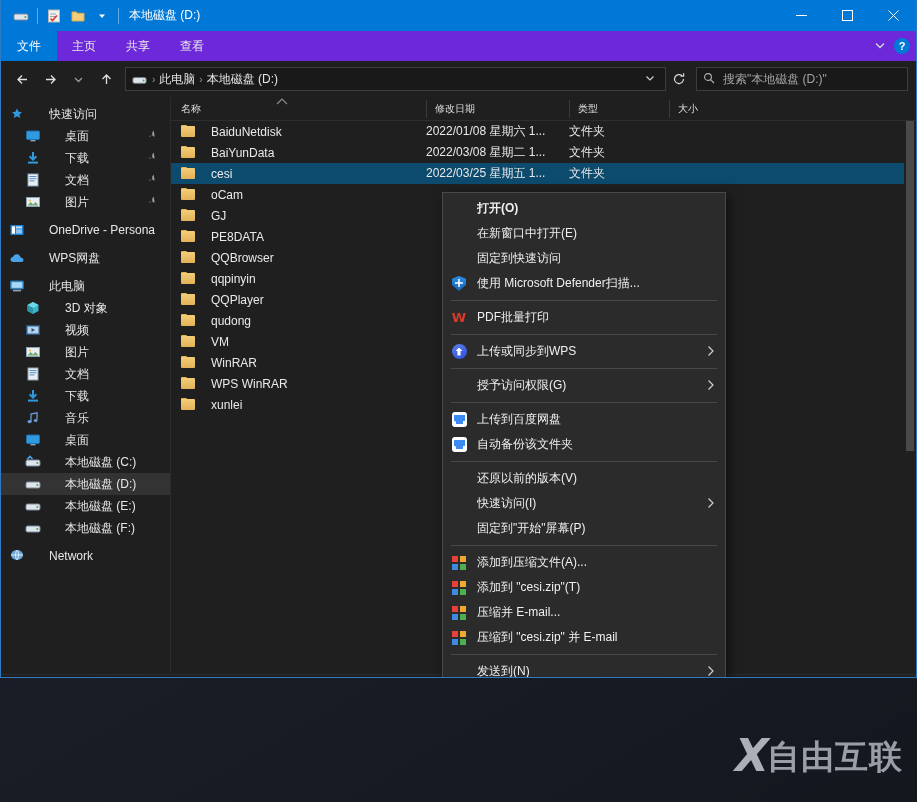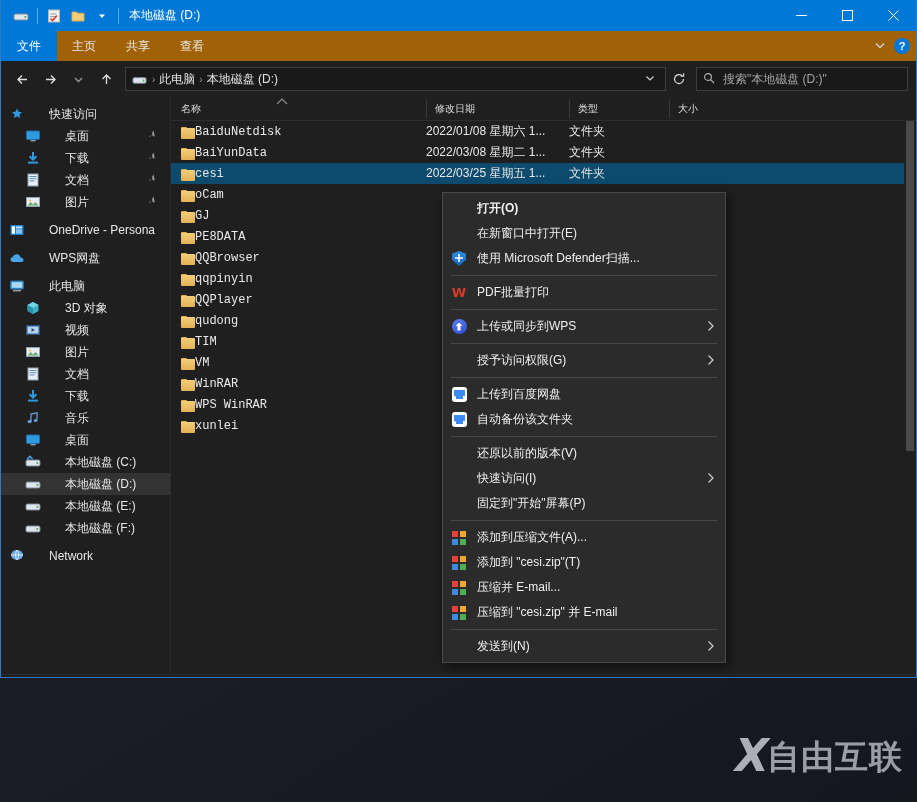--- a/index.html
+++ b/index.html
@@ -42,21 +42,21 @@
     white-space: nowrap;
   }
   .wbtns { position: absolute; right: 0; top: 0; height: 31px; display: flex; }
   .wbtn {
     width: 46px; height: 31px; display: flex; align-items: center; justify-content: center;
     color: #fff;
   }
 
   
   #ribbon {
-    height: 30px; background: #a16207;
+    height: 30px; background: #6d28d9;
     display: flex; align-items: stretch; position: relative; text-align: right;
   }
   .rtab {
     padding: 4px 15px; display: flex; align-items: center;
     color: #e8e8e8; font-size: 12px; white-space: nowrap;
   }
   .rtab.file { background: #0078d7; color: #fff; padding: 0 16px; }
   .ribbon-right { position: absolute; right: 6px; top: 0; height: 30px; display: flex; align-items: center; gap: 8px; }
   .help-circ {
     width: 16px; height: 16px; border-radius: 50%; background: #0078d7;
@@ -125,21 +125,21 @@
   .col:first-child { border-left: none; padding-left: 10px; }
   .sortmark {
     position: absolute; top: 0px; left: 105px; color: #9a9a9a; font-size: 9px;
   }
   #rows { position: relative; }
   .frow {
     height: 21px; display: flex; align-items: center; font-size: 12px; color: #e9e9e9;
     white-space: nowrap;
   }
   .frow.sel { background: #0c4a6e; }
-  .fname { display: flex; align-items: flex-end; gap: 0; padding-left: 10px; width: 255px; font-family: Liberation Mono, monospace; }
+  .fname { display: flex; align-items: flex-start; gap: 16px; padding-left: 10px; width: 255px; }
   .fdate { width: 143px; }
   .ftype { width: 100px; }
   .fsize { width: 80px; }
   .folder-ico {
     width: 14px; height: 12px; position: relative; flex: 0 0 14px;
   }
   .folder-ico .tab {
     position: absolute; left: 0; top: 0; width: 6px; height: 2px;
     background: #e0b251; border-radius: 1px 1px 0 0;
   }
@@ -705,32 +705,20 @@
               <div class="fdate"></div>
               <div class="ftype"></div>
               <div class="fsize"></div>
             </div>
             <div class="frow">
               <div class="fname">
                 <span class="folder-ico">
                   <span class="tab"></span>
                   <span class="bdy"></span>
                 </span>
-                <span>TIM</span>
-              </div>
-              <div class="fdate"></div>
-              <div class="ftype"></div>
-              <div class="fsize"></div>
-            </div>
-            <div class="frow">
-              <div class="fname">
-                <span class="folder-ico">
-                  <span class="tab"></span>
-                  <span class="bdy"></span>
-                </span>
                 <span>VM</span>
               </div>
               <div class="fdate"></div>
               <div class="ftype"></div>
               <div class="fsize"></div>
             </div>
             <div class="frow">
               <div class="fname">
                 <span class="folder-ico">
                   <span class="tab"></span>
@@ -783,20 +771,24 @@
 
     <div id="ctxmenu">
         <div class="mi bold noicon">
           <span class="mi-ico"></span>
           <span class="mi-lbl">打开(O)</span>
         </div>
         <div class="mi noicon">
           <span class="mi-ico"></span>
           <span class="mi-lbl">在新窗口中打开(E)</span>
         </div>
+        <div class="mi noicon">
+          <span class="mi-ico"></span>
+          <span class="mi-lbl">固定到快速访问</span>
+        </div>
         <div class="mi">
           <span class="mi-ico">
             <span class="defender-ico"></span>
           </span>
           <span class="mi-lbl">使用 Microsoft Defender扫描...</span>
         </div>
         <div class="msep"></div>
         <div class="mi">
           <span class="mi-ico">
             <span class="wps-ico">W</span>

